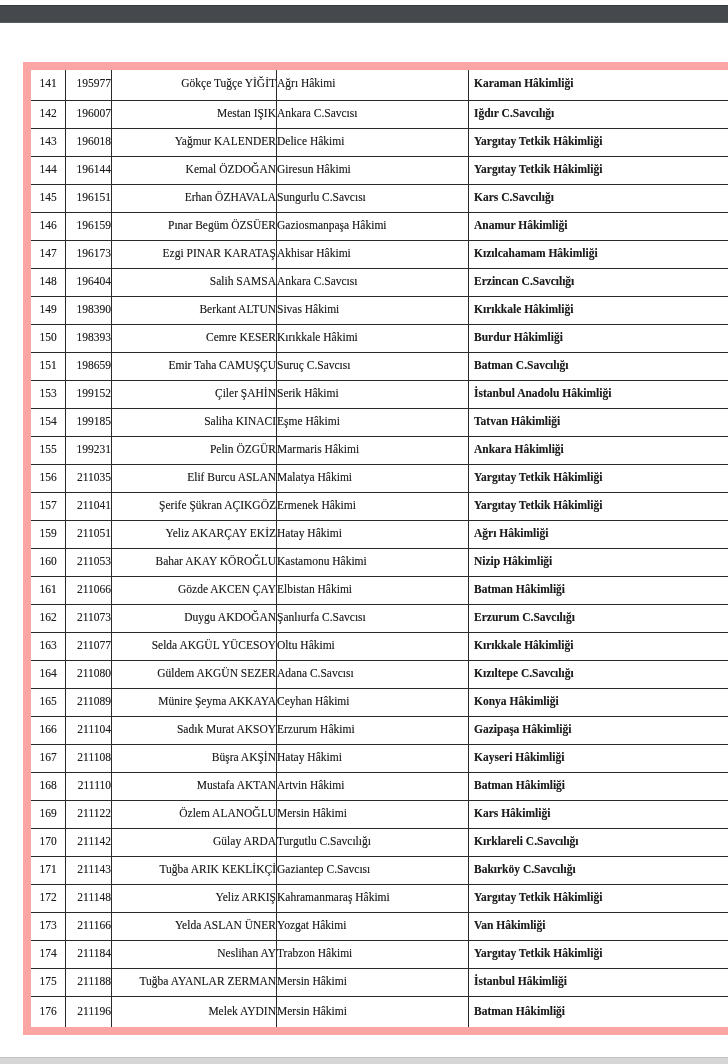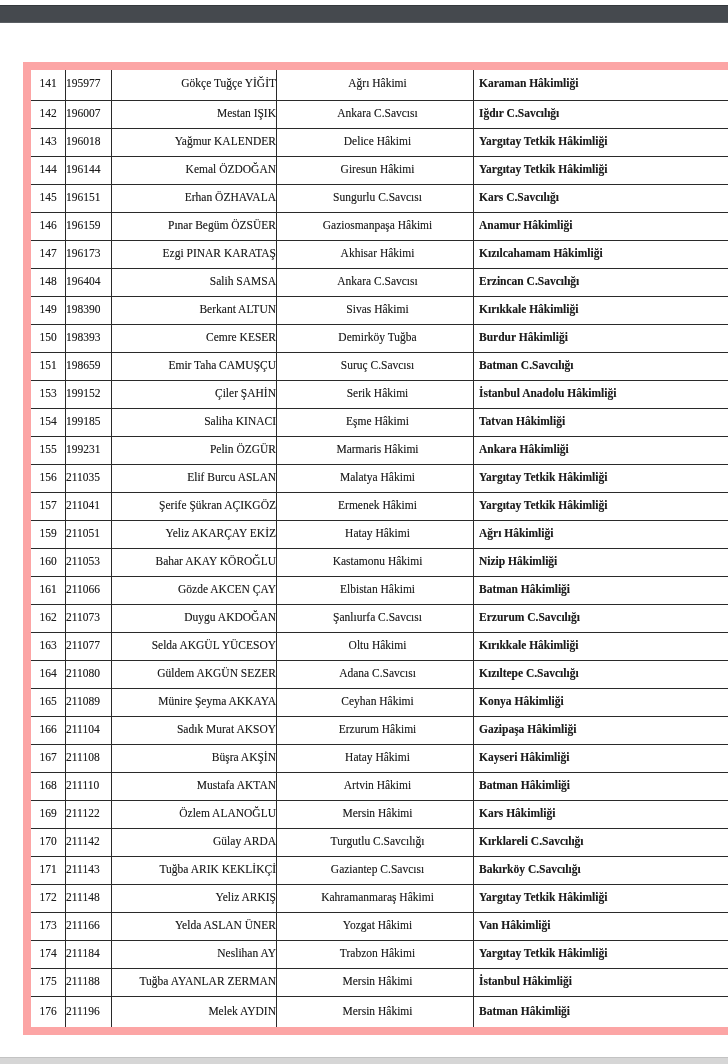--- a/index.html
+++ b/index.html
@@ -52,23 +52,23 @@
     border: 1px solid #2a2a2a;
     font-size: 11.5px;
     color: #1c1c1c;
     vertical-align: middle;
     padding: 0 0 3px 0;
     white-space: nowrap;
     overflow: hidden;
     text-shadow: 0 0 0.6px rgba(40,40,40,0.45);
   }
   table.assignment-table td.c0 { width: 34px;  text-align: center; }
-  table.assignment-table td.c1 { width: 45px;  text-align: left; }
+  table.assignment-table td.c1 { width: 45px;  text-align: right; }
   table.assignment-table td.c2 { width: 160px; text-align: right; padding-left: 4px; }
-  table.assignment-table td.c3 { width: 191px; text-align: center; padding-left: 5px; }
+  table.assignment-table td.c3 { width: 191px; text-align: left; }
   table.assignment-table td.c4 { width: 254px; text-align: left; padding-left: 5px; font-weight: bold; }
 </style>
 </head>
 <body>
 
 <div class="stage">
 
   <div class="header-bar" style="background: rgb(69, 73, 78);"></div>
 
   <table class="assignment-table">
@@ -133,21 +133,21 @@
           <td class="c0">149</td>
           <td class="c1">198390</td>
           <td class="c2">Berkant ALTUN</td>
           <td class="c3">Sivas Hâkimi</td>
           <td class="c4">Kırıkkale Hâkimliği</td>
         </tr>
         <tr>
           <td class="c0">150</td>
           <td class="c1">198393</td>
           <td class="c2">Cemre KESER</td>
-          <td class="c3">Demirköy Tuğba</td>
+          <td class="c3">Kırıkkale Hâkimi</td>
           <td class="c4">Burdur Hâkimliği</td>
         </tr>
         <tr>
           <td class="c0">151</td>
           <td class="c1">198659</td>
           <td class="c2">Emir Taha CAMUŞÇU</td>
           <td class="c3">Suruç C.Savcısı</td>
           <td class="c4">Batman C.Savcılığı</td>
         </tr>
         <tr>

